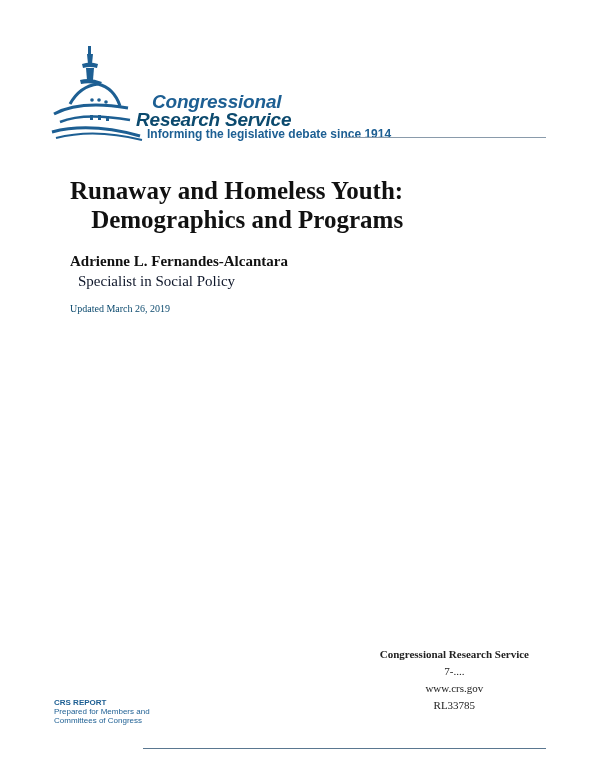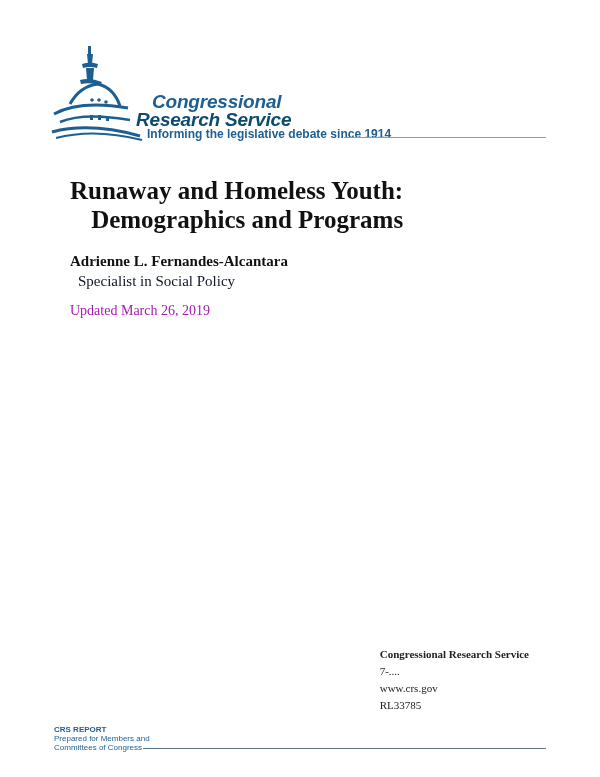--- a/index.html
+++ b/index.html
@@ -5,24 +5,24 @@
     html, body { margin: 0; padding: 0; background: #ffffff; }
     body { width: 600px; height: 777px; position: relative; overflow: hidden; font-family: "DejaVu Serif", serif; }
     .logo { position: absolute; left: 50px; top: 42px; width: 100px; height: 100px; }
     .brand1 { position: absolute; left: 140px; top: 92px; font-family: "Liberation Sans", sans-serif; font-style: italic; font-weight: bold; font-size: 19px; color: #1d5f93; line-height: 19px; letter-spacing: -0.2px; margin-left: 12px; }
     .brand2 { position: absolute; left: 136px; top: 110px; font-family: "Liberation Sans", sans-serif; font-style: italic; font-weight: bold; font-size: 19px; color: #0c4a6e; line-height: 19px; letter-spacing: -0.2px; }
     .tagline { position: absolute; left: 147px; top: 129px; font-family: "Liberation Sans", sans-serif; font-size: 12px; color: #1d5f93; line-height: 11px; font-weight: bold; }
     .tag-rule { position: absolute; left: 344px; top: 137px; width: 202px; height: 1px; background: #8a9bab; }
     .title { position: absolute; left: 70px; top: 176px; font-family: "Liberation Serif", serif; font-weight: bold; font-size: 25px; line-height: 29px; color: #111; text-align: right; }
     .author { position: absolute; left: 70px; top: 253px; font-family: "Liberation Serif", serif; font-weight: bold; font-size: 15px; color: #111; }
     .role { position: absolute; left: 70px; top: 273px; font-family: "Liberation Serif", serif; font-size: 15px; color: #0f172a; margin-left: 8px; }
-    .updated { position: absolute; left: 70px; top: 303px; font-family: "Liberation Serif", serif; font-size: 14px; color: #a21caf; }
-    .right-block { position: absolute; right: 71px; top: 646px; text-align: left; font-family: "Liberation Serif", serif; font-size: 11px; line-height: 17px; color: #222; }
+    .updated { position: absolute; left: 70px; top: 303px; font-family: "Liberation Serif", serif; font-size: 10px; color: #0c4a6e; }
+    .right-block { position: absolute; right: 71px; top: 646px; text-align: center; font-family: "Liberation Serif", serif; font-size: 11px; line-height: 17px; color: #222; }
     .right-block .org { font-weight: bold; }
-    .crs-report { position: absolute; left: 54px; top: 725px; font-family: "Liberation Sans", sans-serif; font-size: 8px; line-height: 9px; color: #1d5f93; }
+    .crs-report { position: absolute; left: 54px; top: 698px; font-family: "Liberation Sans", sans-serif; font-size: 8px; line-height: 9px; color: #1d5f93; }
     .crs-report .h { font-weight: bold; }
     .foot-rule { position: absolute; left: 143px; top: 748px; width: 403px; height: 1px; background: #5a7790; }
   </style>
 </head>
 <body>
 
 <svg class="logo" viewBox="0 0 100 100">
   <g fill="#1d5f93" stroke="#1d5f93">
     <path d="M38 4 L41 4 L41 12 L38 12 Z" stroke="none"></path>
     <path d="M37 12 L43 12 L42 22 L38 22 Z" stroke="none"></path>

